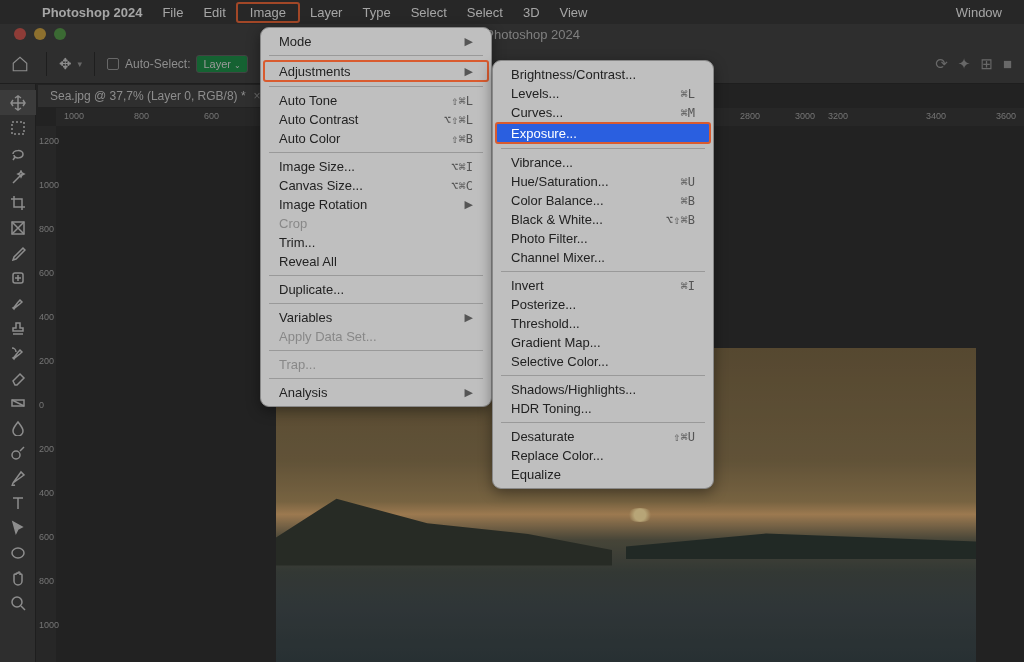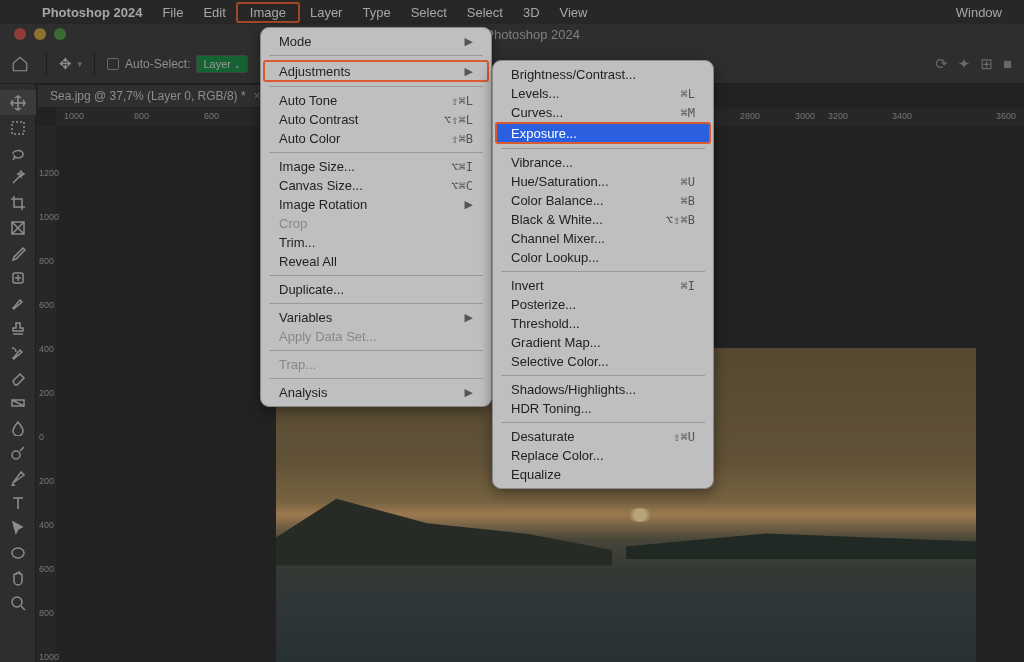--- a/index.html
+++ b/index.html
@@ -30,21 +30,21 @@
 
 
 .tabbar { height: 24px; background: #282828; display: flex; align-items: center; font-size: 12px; color: #bbb; }
 .doctab { background: #3a3a3a; padding: 4px 12px; display: flex; align-items: center; gap: 8px; }
 
 
 .main { position: absolute; top: 108px; left: 36px; right: 0; bottom: 0; background: #282828; }
 .ruler-h { position: absolute; top: 0; left: 20px; right: 0; height: 18px; background: #2e2e2e; font-size: 9px; color: #9a9a9a; overflow: hidden; }
 .ruler-h span { position: absolute; top: 3px; }
 .ruler-v { position: absolute; left: 0; top: 18px; width: 20px; bottom: 0; background: #2e2e2e; font-size: 9px; color: #9a9a9a; }
-.ruler-v span { position: absolute; left: 3px; writing-mode: horizontal-tb; width: 18px; margin-top: 32px; }
+.ruler-v span { position: absolute; left: 3px; writing-mode: horizontal-tb; width: 18px; }
 .canvas { position: absolute; left: 240px; top: 240px; width: 700px; height: 320px; background: linear-gradient(to bottom, #6f5c3b 0%, #7e6a45 35%, #9d8152 48%, #d0a067 52%, #5a5846 60%, #3f4641 70%, #3a4345 80%, #2e3a3e 100%); }
 .canvas::before { content: ""; position: absolute; left: 0; width: 48%; top: 46%; height: 22%; background: #2f342b; clip-path: polygon(0 60%, 18% 5%, 45% 40%, 75% 55%, 100% 78%, 100% 100%, 0 100%); }
 .canvas::after { content: ""; position: absolute; left: 50%; width: 50%; top: 56%; height: 10%; background: #26312c; clip-path: polygon(0 60%, 40% 20%, 100% 45%, 100% 100%, 0 100%); }
 .sun { position: absolute; left: 50%; top: 50%; width: 28px; height: 14px; background: radial-gradient(circle at center, #f6dd9d 35%, transparent 70%); border-radius: 50%; }
 
 
 .toolbar { position: absolute; top: 84px; left: 0; width: 36px; bottom: 0; background: #383838; display: flex; flex-direction: column; padding-top: 6px; border-right: 1px solid #222; }
 .tool { width: 36px; height: 25px; display: flex; align-items: center; justify-content: center; color: #bbb; font-size: 15px; position: relative; }
 .tool svg { width: 16px; height: 16px; stroke: #bbb; fill: none; stroke-width: 1.5; }
 .tool.first { background: #4a4a4a; }
@@ -237,21 +237,21 @@
   <div class="ruler-h" id="rulerh">
       <span style="left: 8px;">1000</span>
       <span style="left: 78px;">800</span>
       <span style="left: 148px;">600</span>
       <span style="left: 218px;">400</span>
       <span style="left: 288px;">200</span>
       <span style="left: 358px;">0</span>
       <span style="left: 684px;">2800</span>
       <span style="left: 739px;">3000</span>
       <span style="left: 772px;">3200</span>
-      <span style="left: 836px;">3400</span>
+      <span style="left: 870px;">3400</span>
       <span style="left: 940px;">3600</span>
     </div>
   <div class="ruler-v" id="rulerv">
       <span style="top: 10px;">1200</span>
       <span style="top: 54px;">1000</span>
       <span style="top: 98px;">800</span>
       <span style="top: 142px;">600</span>
       <span style="top: 186px;">400</span>
       <span style="top: 230px;">200</span>
       <span style="top: 274px;">0</span>
@@ -361,24 +361,24 @@
     </div>
     <div class="row">
       <span>Color Balance...</span>
       <span class="sc">⌘B</span>
     </div>
     <div class="row">
       <span>Black &amp; White...</span>
       <span class="sc">⌥⇧⌘B</span>
     </div>
     <div class="row">
+      <span>Photo Filter...</span>
+    </div>
+    <div class="row">
       <span>Channel Mixer...</span>
-    </div>
-    <div class="row">
-      <span>Color Lookup...</span>
     </div>
     <hr>
     <div class="row">
       <span>Invert</span>
       <span class="sc">⌘I</span>
     </div>
     <div class="row">
       <span>Posterize...</span>
     </div>
     <div class="row">

